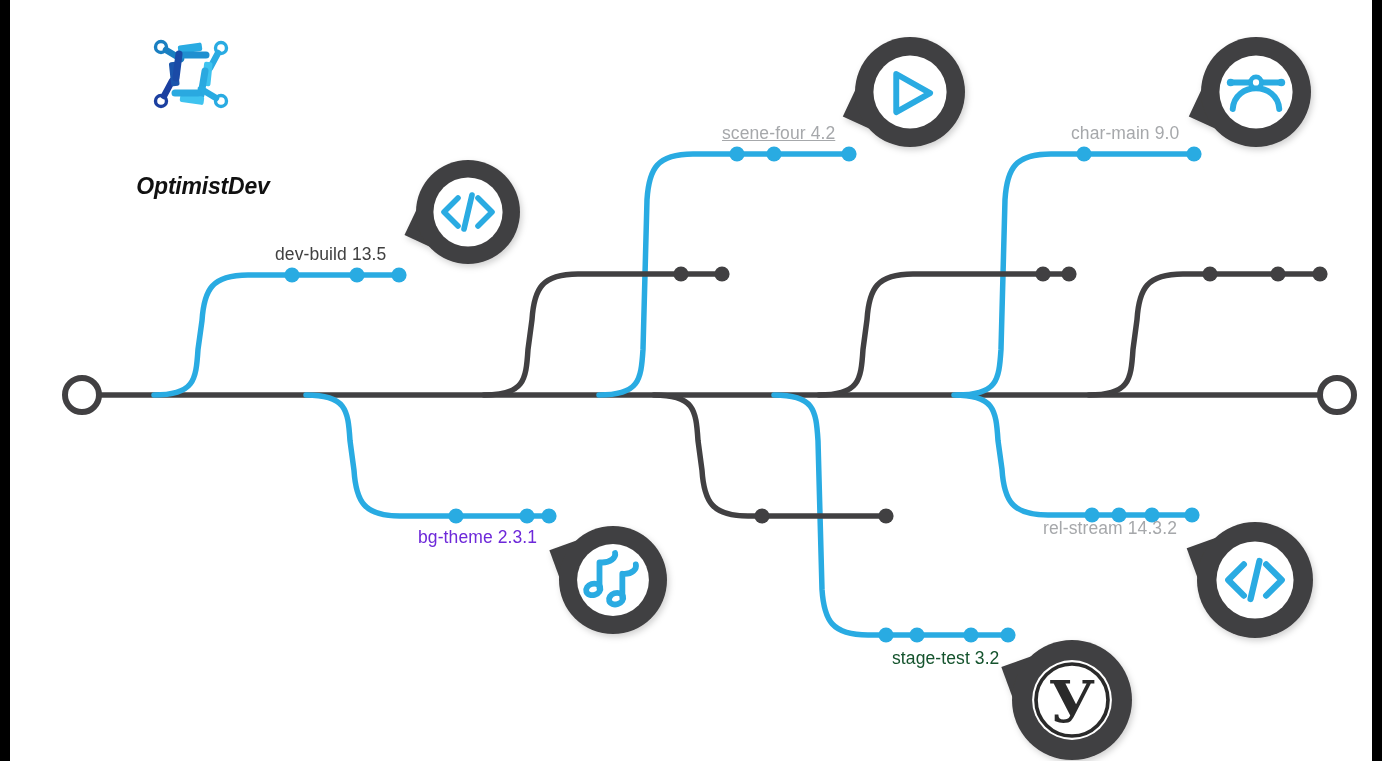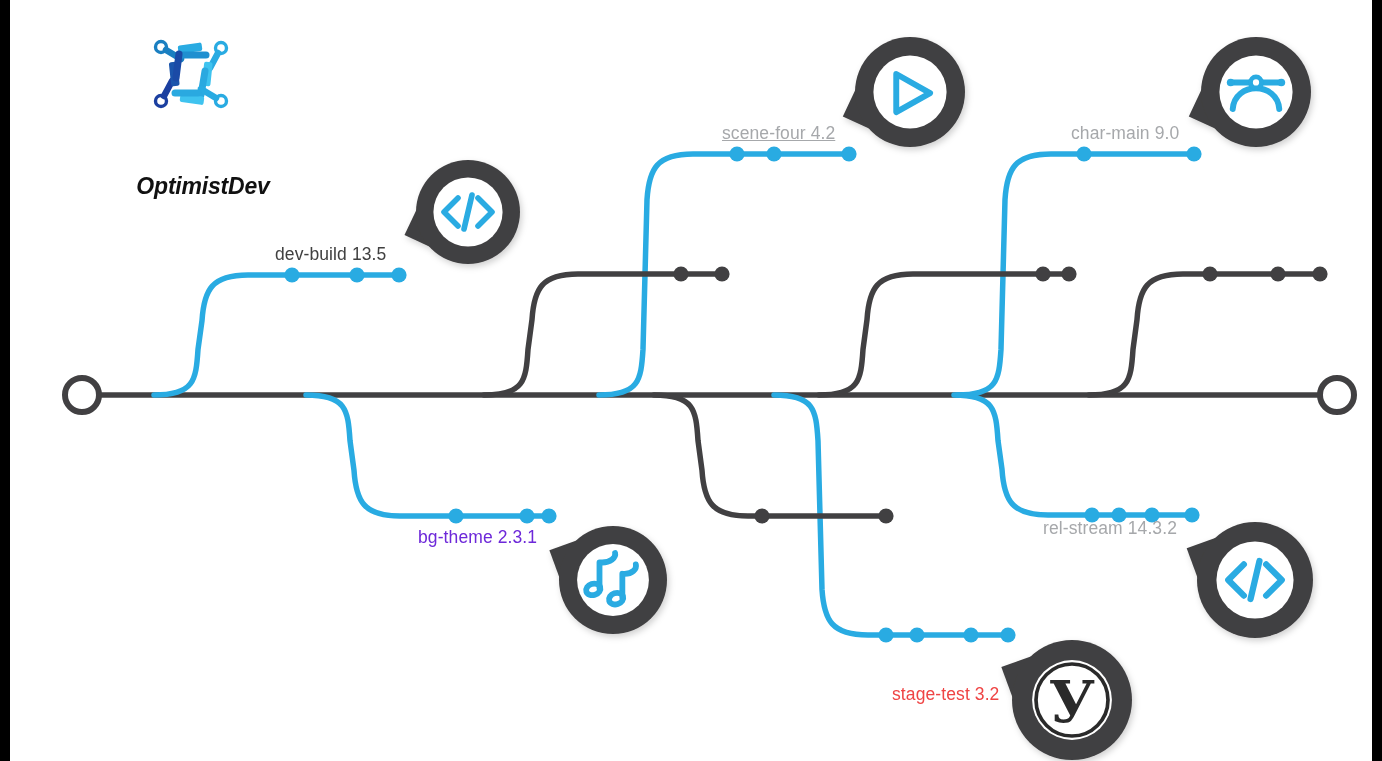--- a/index.html
+++ b/index.html
@@ -221,16 +221,16 @@
       </g>
     </svg>
     <div class="brand-name">OptimistDev</div>
   </div>
 
   <div id="labels-layer">
       <div class="blabel" style="left: 275px; top: 244px; color: #404040;">dev-build 13.5</div>
       <div class="blabel" style="left: 722px; top: 123px; color: rgb(166, 168, 171); text-decoration: underline;">scene-four 4.2</div>
       <div class="blabel" style="left: 1071px; top: 123px; color: rgb(166, 168, 171);">char-main 9.0</div>
       <div class="blabel" style="left: 418px; top: 527px; color: #6d28d9;">bg-theme 2.3.1</div>
-      <div class="blabel" style="left: 892px; top: 684px; color: #ef4444;">stage-test 3.2</div>
+      <div class="blabel" style="left: 892px; top: 648px; color: #14532d;">stage-test 3.2</div>
       <div class="blabel" style="left: 1043px; top: 502px; color: rgb(166, 168, 171); margin-top: 16px;">rel-stream 14.3.2</div>
     </div>
 </div>
 
 </body></html>

